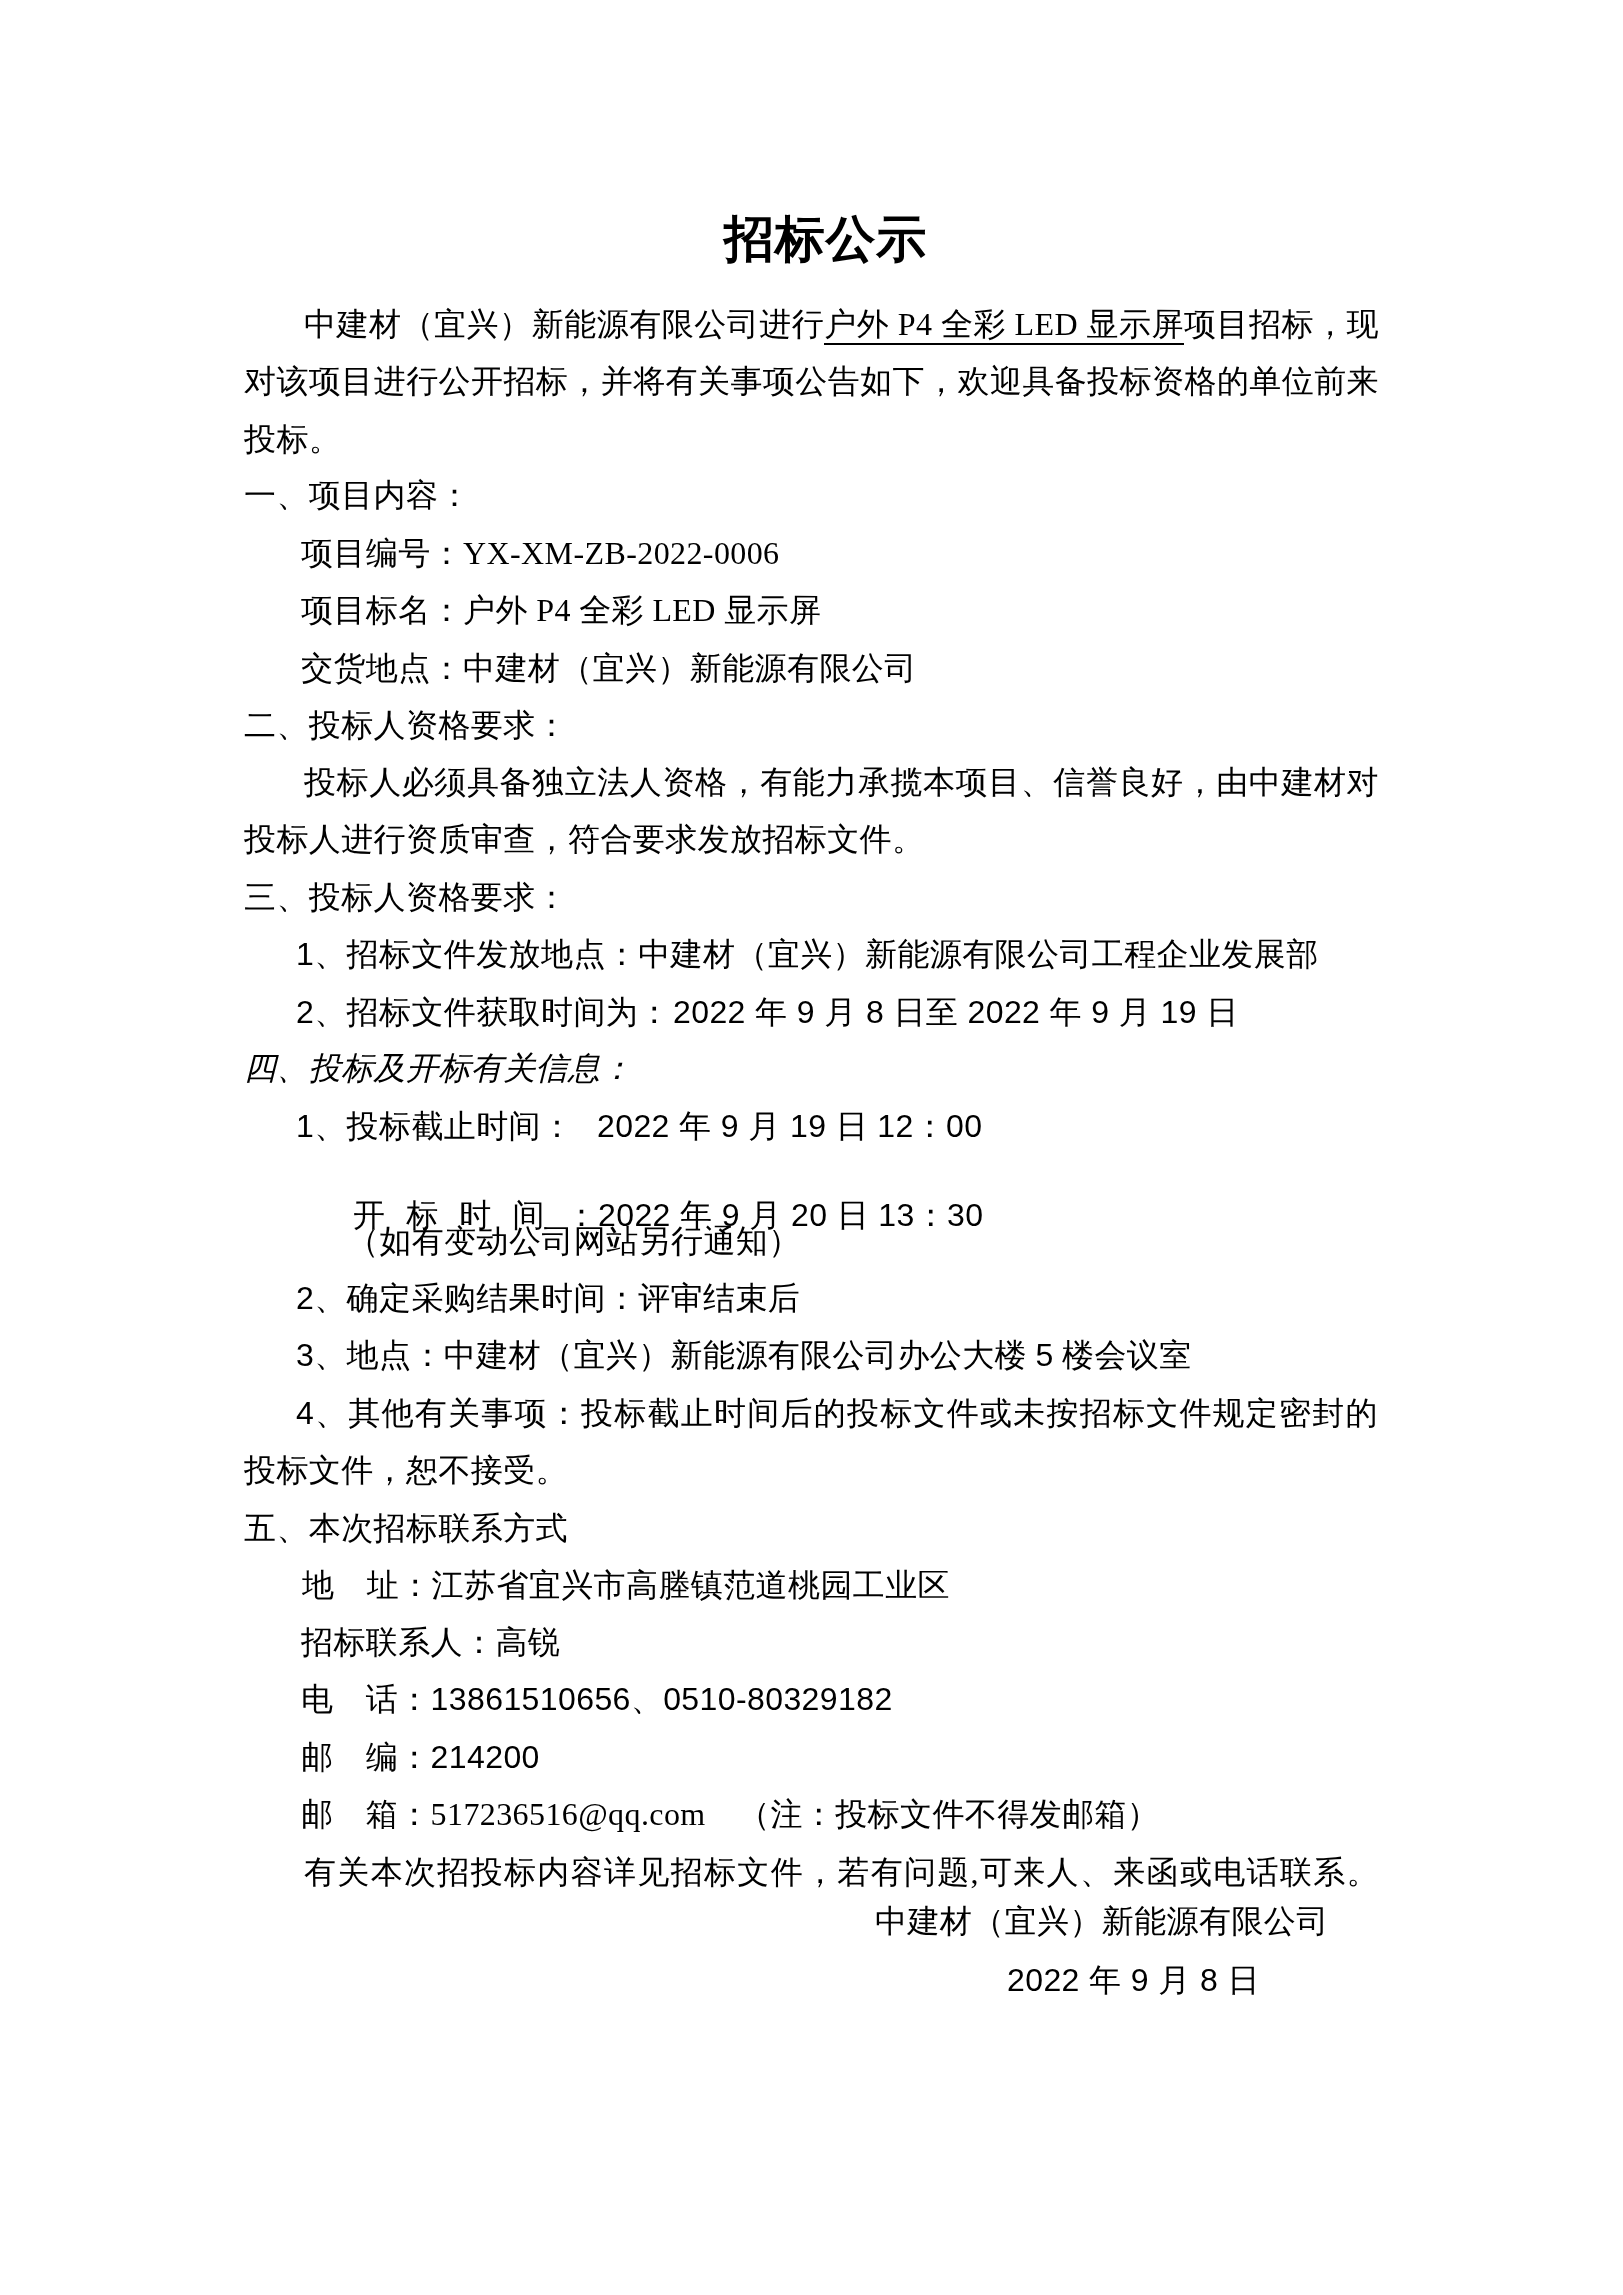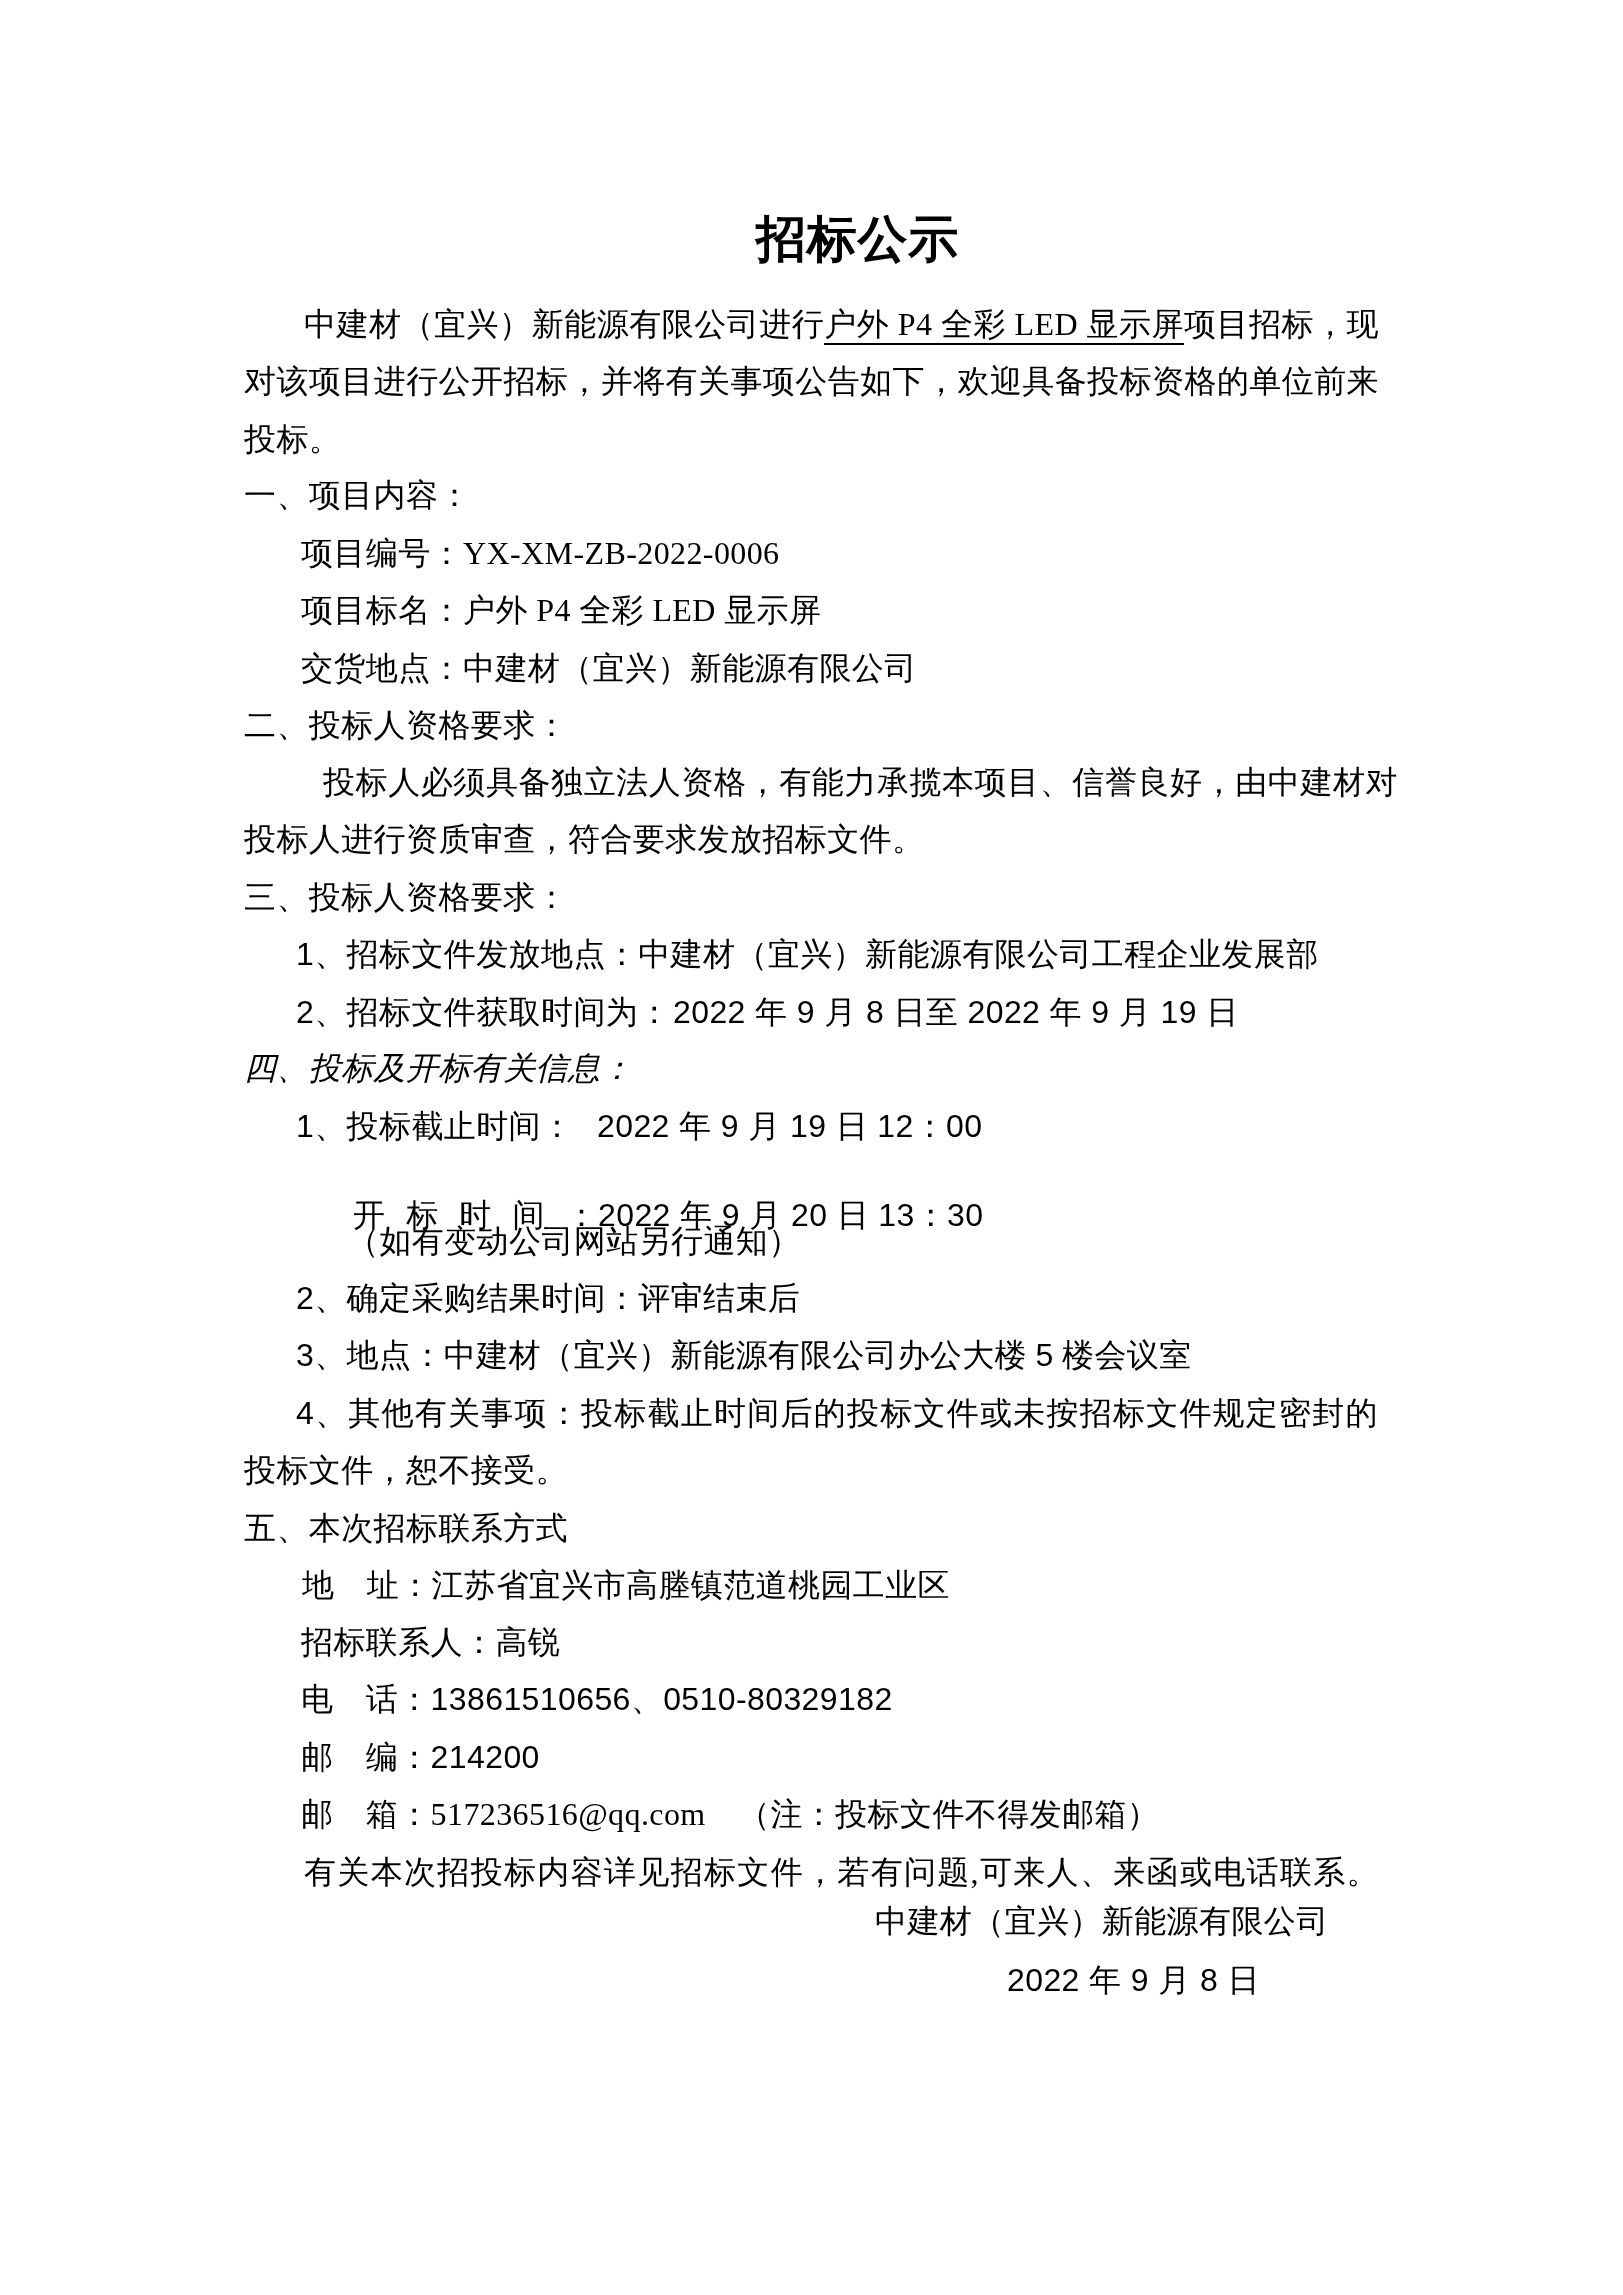--- a/index.html
+++ b/index.html
@@ -44,21 +44,21 @@
   
   .spread {
     display: inline-block;
     width: 245px;
     text-align: justify;
     text-align-last: justify;
     white-space: normal;
   }
   .title {
     position: absolute;
-    left: 260px;
+    left: 228px;
     top: 209px;
     width: 1135px;
     text-align: center;
     transform: translateX(30px);
     font-size: 50px;
     line-height: 61px;
     font-weight: 900;
     font-family: "Liberation Sans", "DejaVu Sans", sans-serif;
     letter-spacing: 0.8px;
   }
@@ -73,21 +73,21 @@
   <div class="ln just" style="left:304px; top:304px; width:1075px;"><span>中建材（宜兴）新能源有限公司进行</span><span class="u">户外 P4 全彩 LED 显示屏</span><span>项目招标，现</span></div>
   <div class="ln just" style="left:244px; top:361px; width:1135px;">对该项目进行公开招标，并将有关事项公告如下，欢迎具备投标资格的单位前来</div>
   <div class="ln" style="left:244px; top:419px;">投标。</div>
 
   <div class="ln" style="left:244px; top:475px;">一、项目内容：</div>
   <div class="ln" style="left:301px; top:533px;"><span>项目编号：</span><span class="lat">YX-XM-ZB-2022-0006</span></div>
   <div class="ln" style="left:301px; top:590px;"><span>项目标名：</span><span>户外 P4 全彩 LED 显示屏</span></div>
   <div class="ln" style="left:301px; top:648px;">交货地点：中建材（宜兴）新能源有限公司</div>
 
   <div class="ln" style="left:244px; top:705px;">二、投标人资格要求：</div>
-  <div class="ln just" style="left:304px; top:762px; width:1075px;margin-left:19px;">投标人必须具备独立法人资格，有能力承揽本项目、信誉良好，由中建材对</div>
+  <div class="ln just" style="left:304px; top:762px; width:1075px;">投标人必须具备独立法人资格，有能力承揽本项目、信誉良好，由中建材对</div>
   <div class="ln" style="left:244px; top:819px;">投标人进行资质审查，符合要求发放招标文件。</div>
 
   <div class="ln" style="left:244px; top:877px;">三、投标人资格要求：</div>
   <div class="ln" style="left:296px; top:934px;"><span class="num">1、</span><span>招标文件发放地点：中建材（宜兴）新能源有限公司工程企业发展部</span></div>
   <div class="ln" style="left:296px; top:992px;"><span class="pre446"><span class="num">2、</span><span>招标文件获取时间为：</span></span><span class="num">2022 年 9 月 8 日至 2022 年 9 月 19 日</span></div>
 
   <div class="ln" style="left:244px; top:1048px;font-style:italic;">四、投标及开标有关信息：</div>
   <div class="ln" style="left:296px; top:1106px;"><span class="pre356"><span class="num">1、</span><span>投标截止时间：</span></span><span class="num">2022 年 9 月 19 日 12：00</span></div>
   <div class="ln" style="left:353px; top:1163px;margin-top:32px;"><span class="spread">开标时间：</span><span class="num">2022 年 9 月 20 日 13：30</span></div>
   <div class="ln" style="left:347px; top:1221px;">（如有变动公司网站另行通知）</div>

